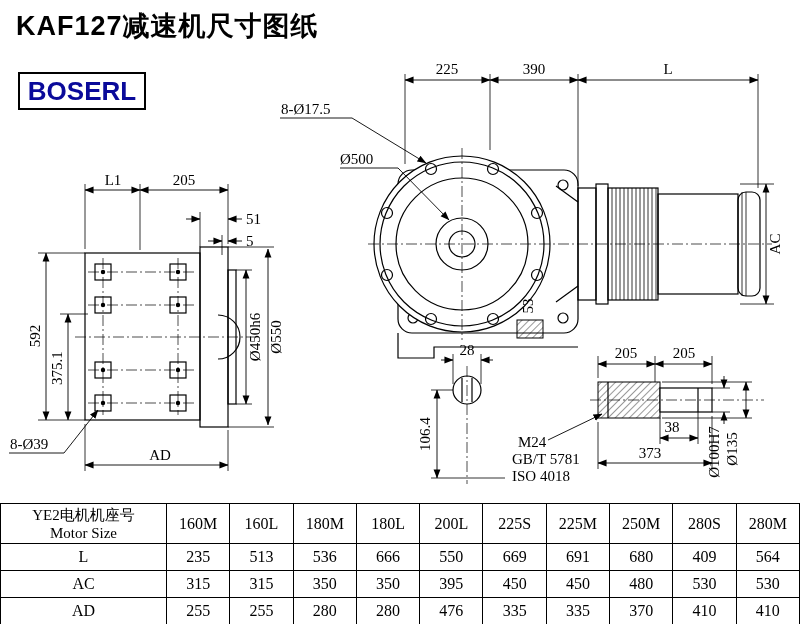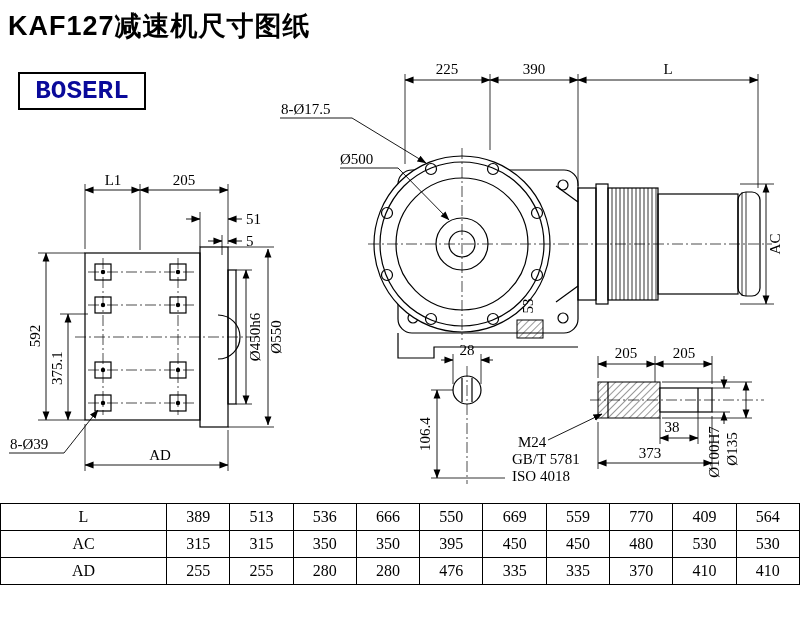--- a/index.html
+++ b/index.html
@@ -1,23 +1,23 @@
 <!DOCTYPE html>
 <html><head>
 <meta charset="utf-8">
 <style>
   *{box-sizing:border-box}
   html,body{margin:0;padding:0}
   body{width:800px;height:624px;background:#fff;position:relative;overflow:hidden;
        font-family:"Liberation Serif",serif;color:#000}
-  .title{position:absolute;left:8px;top:8px;font-family:"Liberation Sans",sans-serif;
+  .title{position:absolute;left:16px;top:8px;font-family:"Liberation Sans",sans-serif;
          font-weight:bold;font-size:27px;letter-spacing:1px}
   .logo{position:absolute;left:18px;top:72px;width:128px;height:38px;border:2px solid #000;
         display:flex;align-items:center;justify-content:center;
-        font-family:Liberation Mono, monospace;font-weight:bold;font-size:26px;color:#0a0a9a}
+        font-family:Liberation Sans, sans-serif;font-weight:bold;font-size:26px;color:#0a0a9a}
   #dwg{position:absolute;left:0;top:0}
   .t{font-family:"Liberation Serif",serif;font-size:15px;fill:#000;stroke:none}
   .tm{text-anchor:middle}
   .s{fill:none;stroke:#000;stroke-width:1.2}
   .wf{fill:#fff;stroke:#000;stroke-width:1.2}
   .thin{fill:none;stroke:#000;stroke-width:0.8}
   .cl{fill:none;stroke:#000;stroke-width:0.7;stroke-dasharray:11 3 2 3}
   .d{fill:none;stroke:#000;stroke-width:0.9}
   .hz{fill:url(#hatch);stroke:#000;stroke-width:1}
   table.sizes{position:absolute;left:0;top:503px;width:800px;border-collapse:collapse;
@@ -222,30 +222,46 @@
       <col>
       <col>
       <col>
       <col>
       <col>
       <col>
       <col>
       <col>
     </colgroup>
   <tbody>
+    <tr class="hd">
+      <th>
+        <div>YE2电机机座号</div>
+        <div>Motor Size</div>
+      </th>
+      <th>160M</th>
+      <th>160L</th>
+      <th>180M</th>
+      <th>180L</th>
+      <th>200L</th>
+      <th>225S</th>
+      <th>225M</th>
+      <th>250M</th>
+      <th>280S</th>
+      <th>280M</th>
+    </tr>
     <tr class="vr">
       <td>L</td>
-      <td>389</td>
+      <td>235</td>
       <td>513</td>
       <td>536</td>
       <td>666</td>
       <td>550</td>
       <td>669</td>
-      <td>559</td>
-      <td>770</td>
+      <td>691</td>
+      <td>680</td>
       <td>409</td>
       <td>564</td>
     </tr>
     <tr class="vr">
       <td>AC</td>
       <td>315</td>
       <td>315</td>
       <td>350</td>
       <td>350</td>
       <td>395</td>

